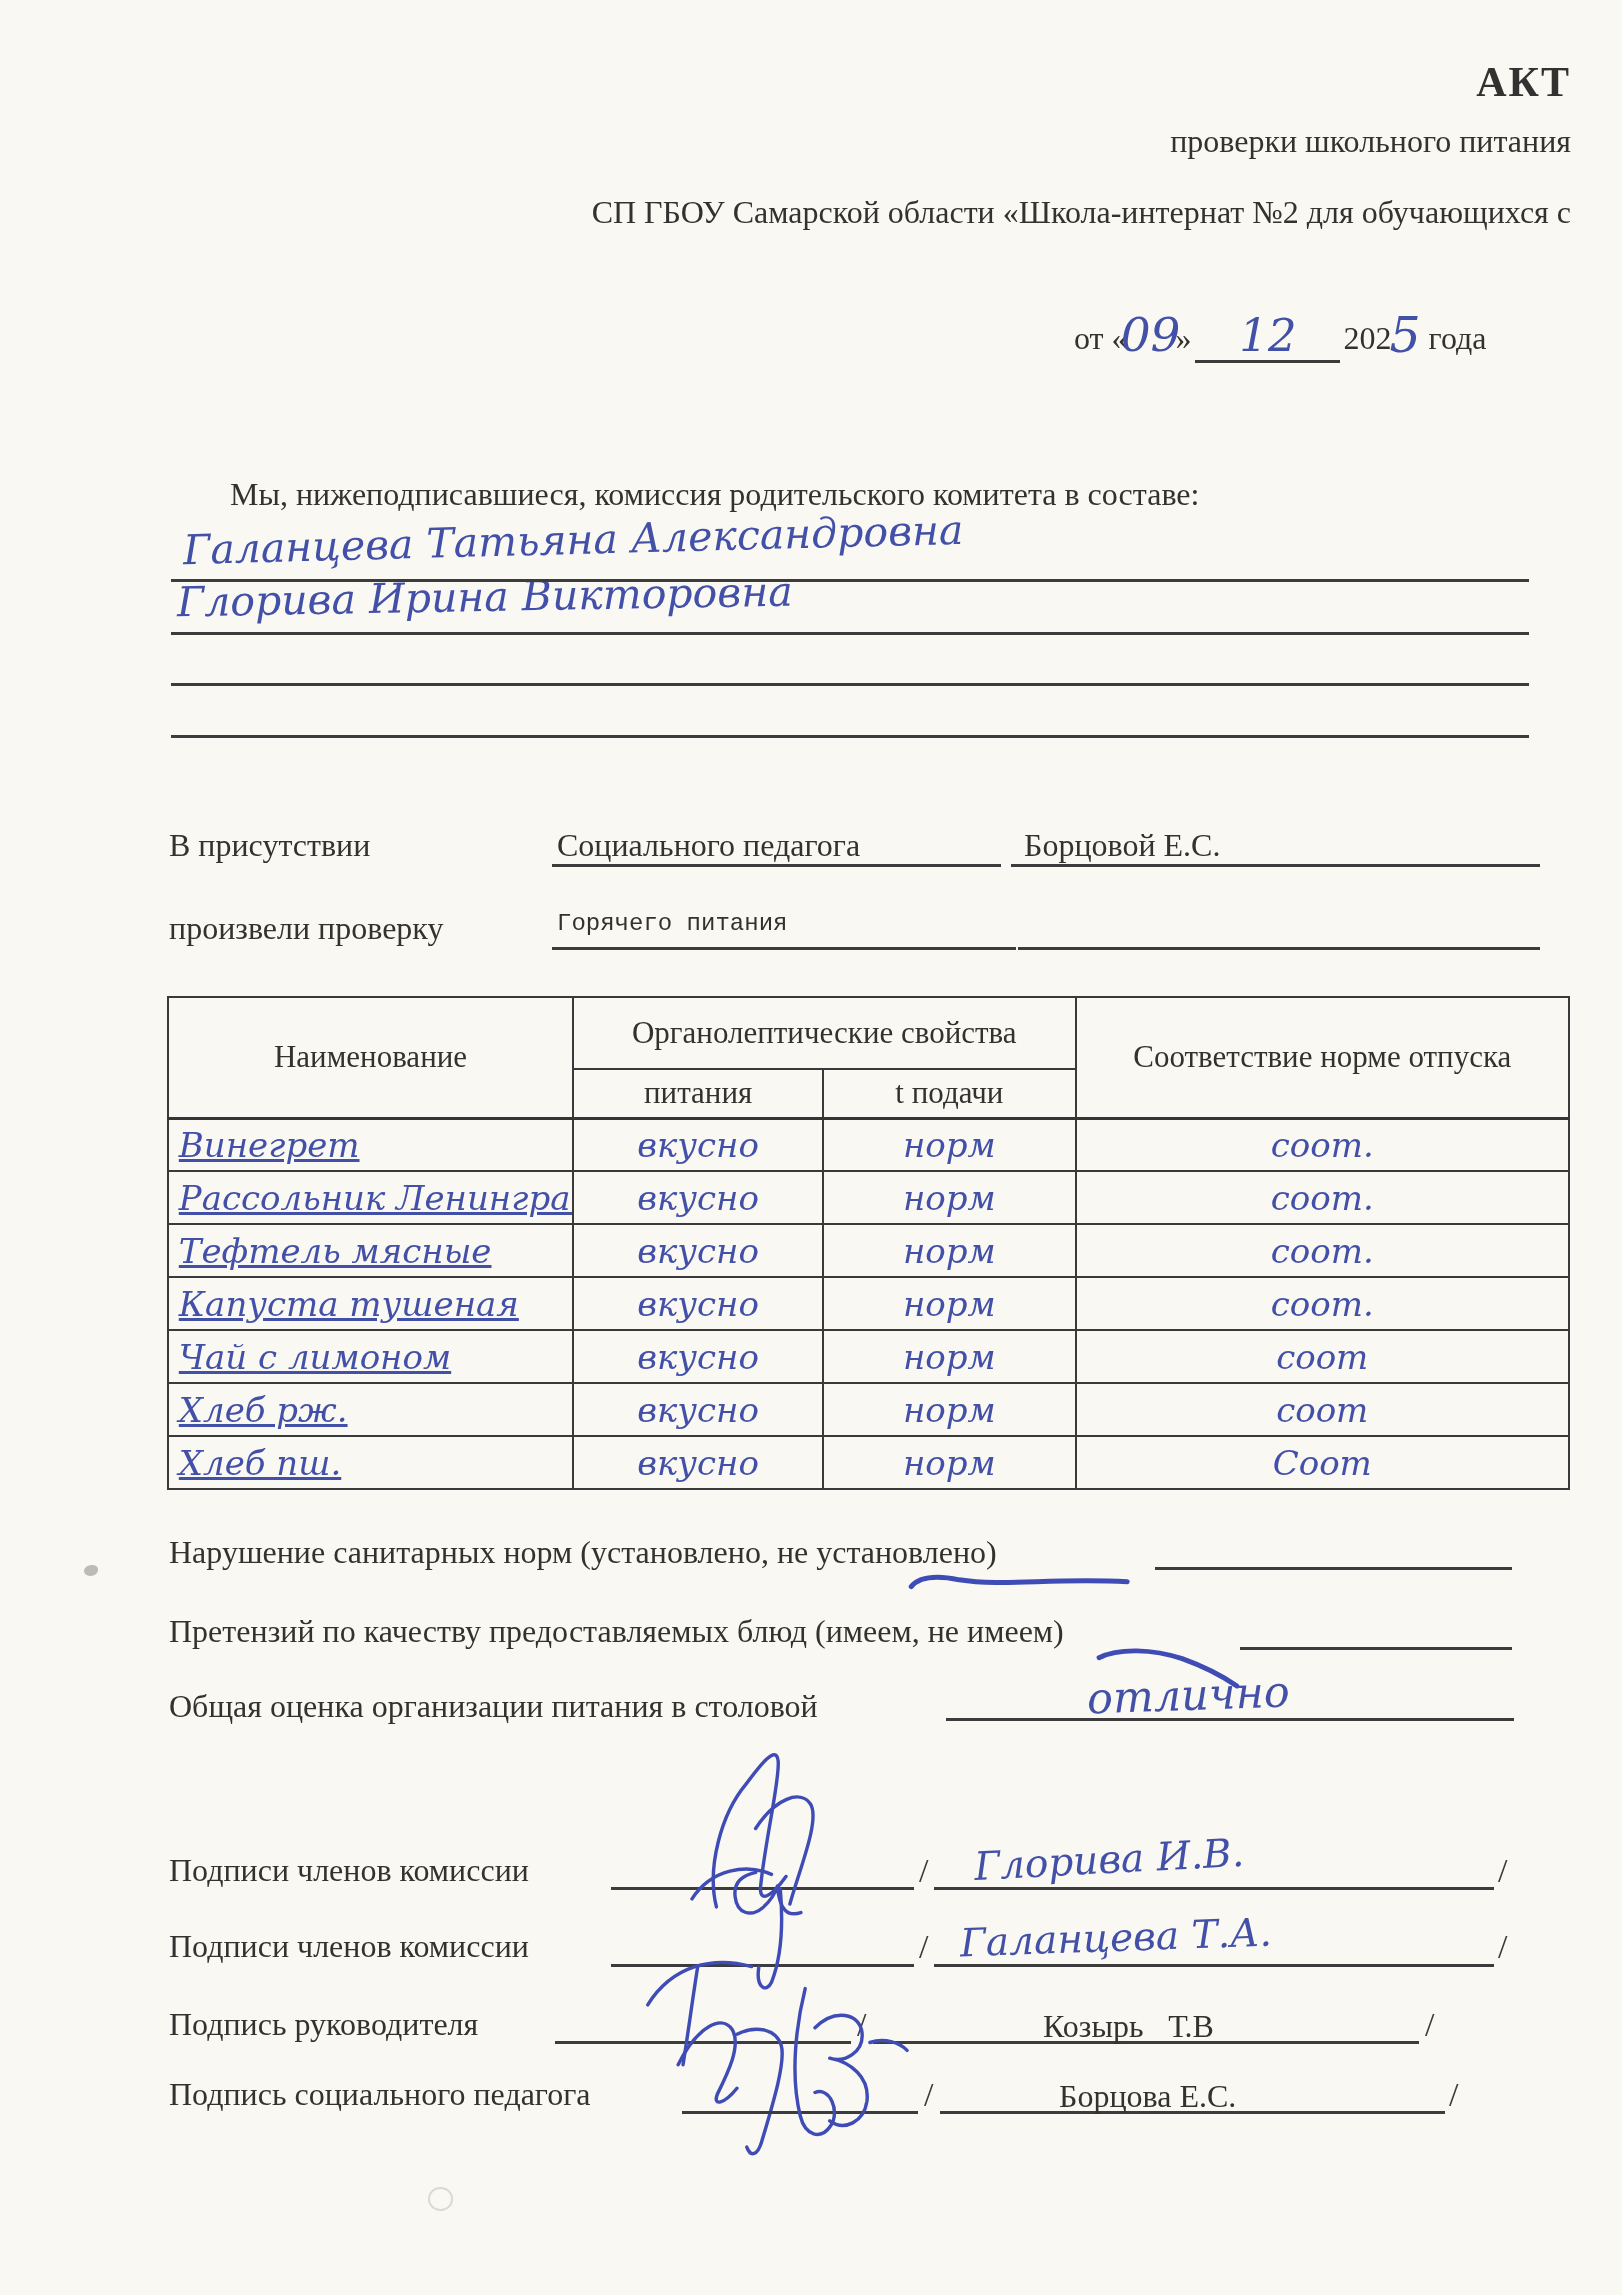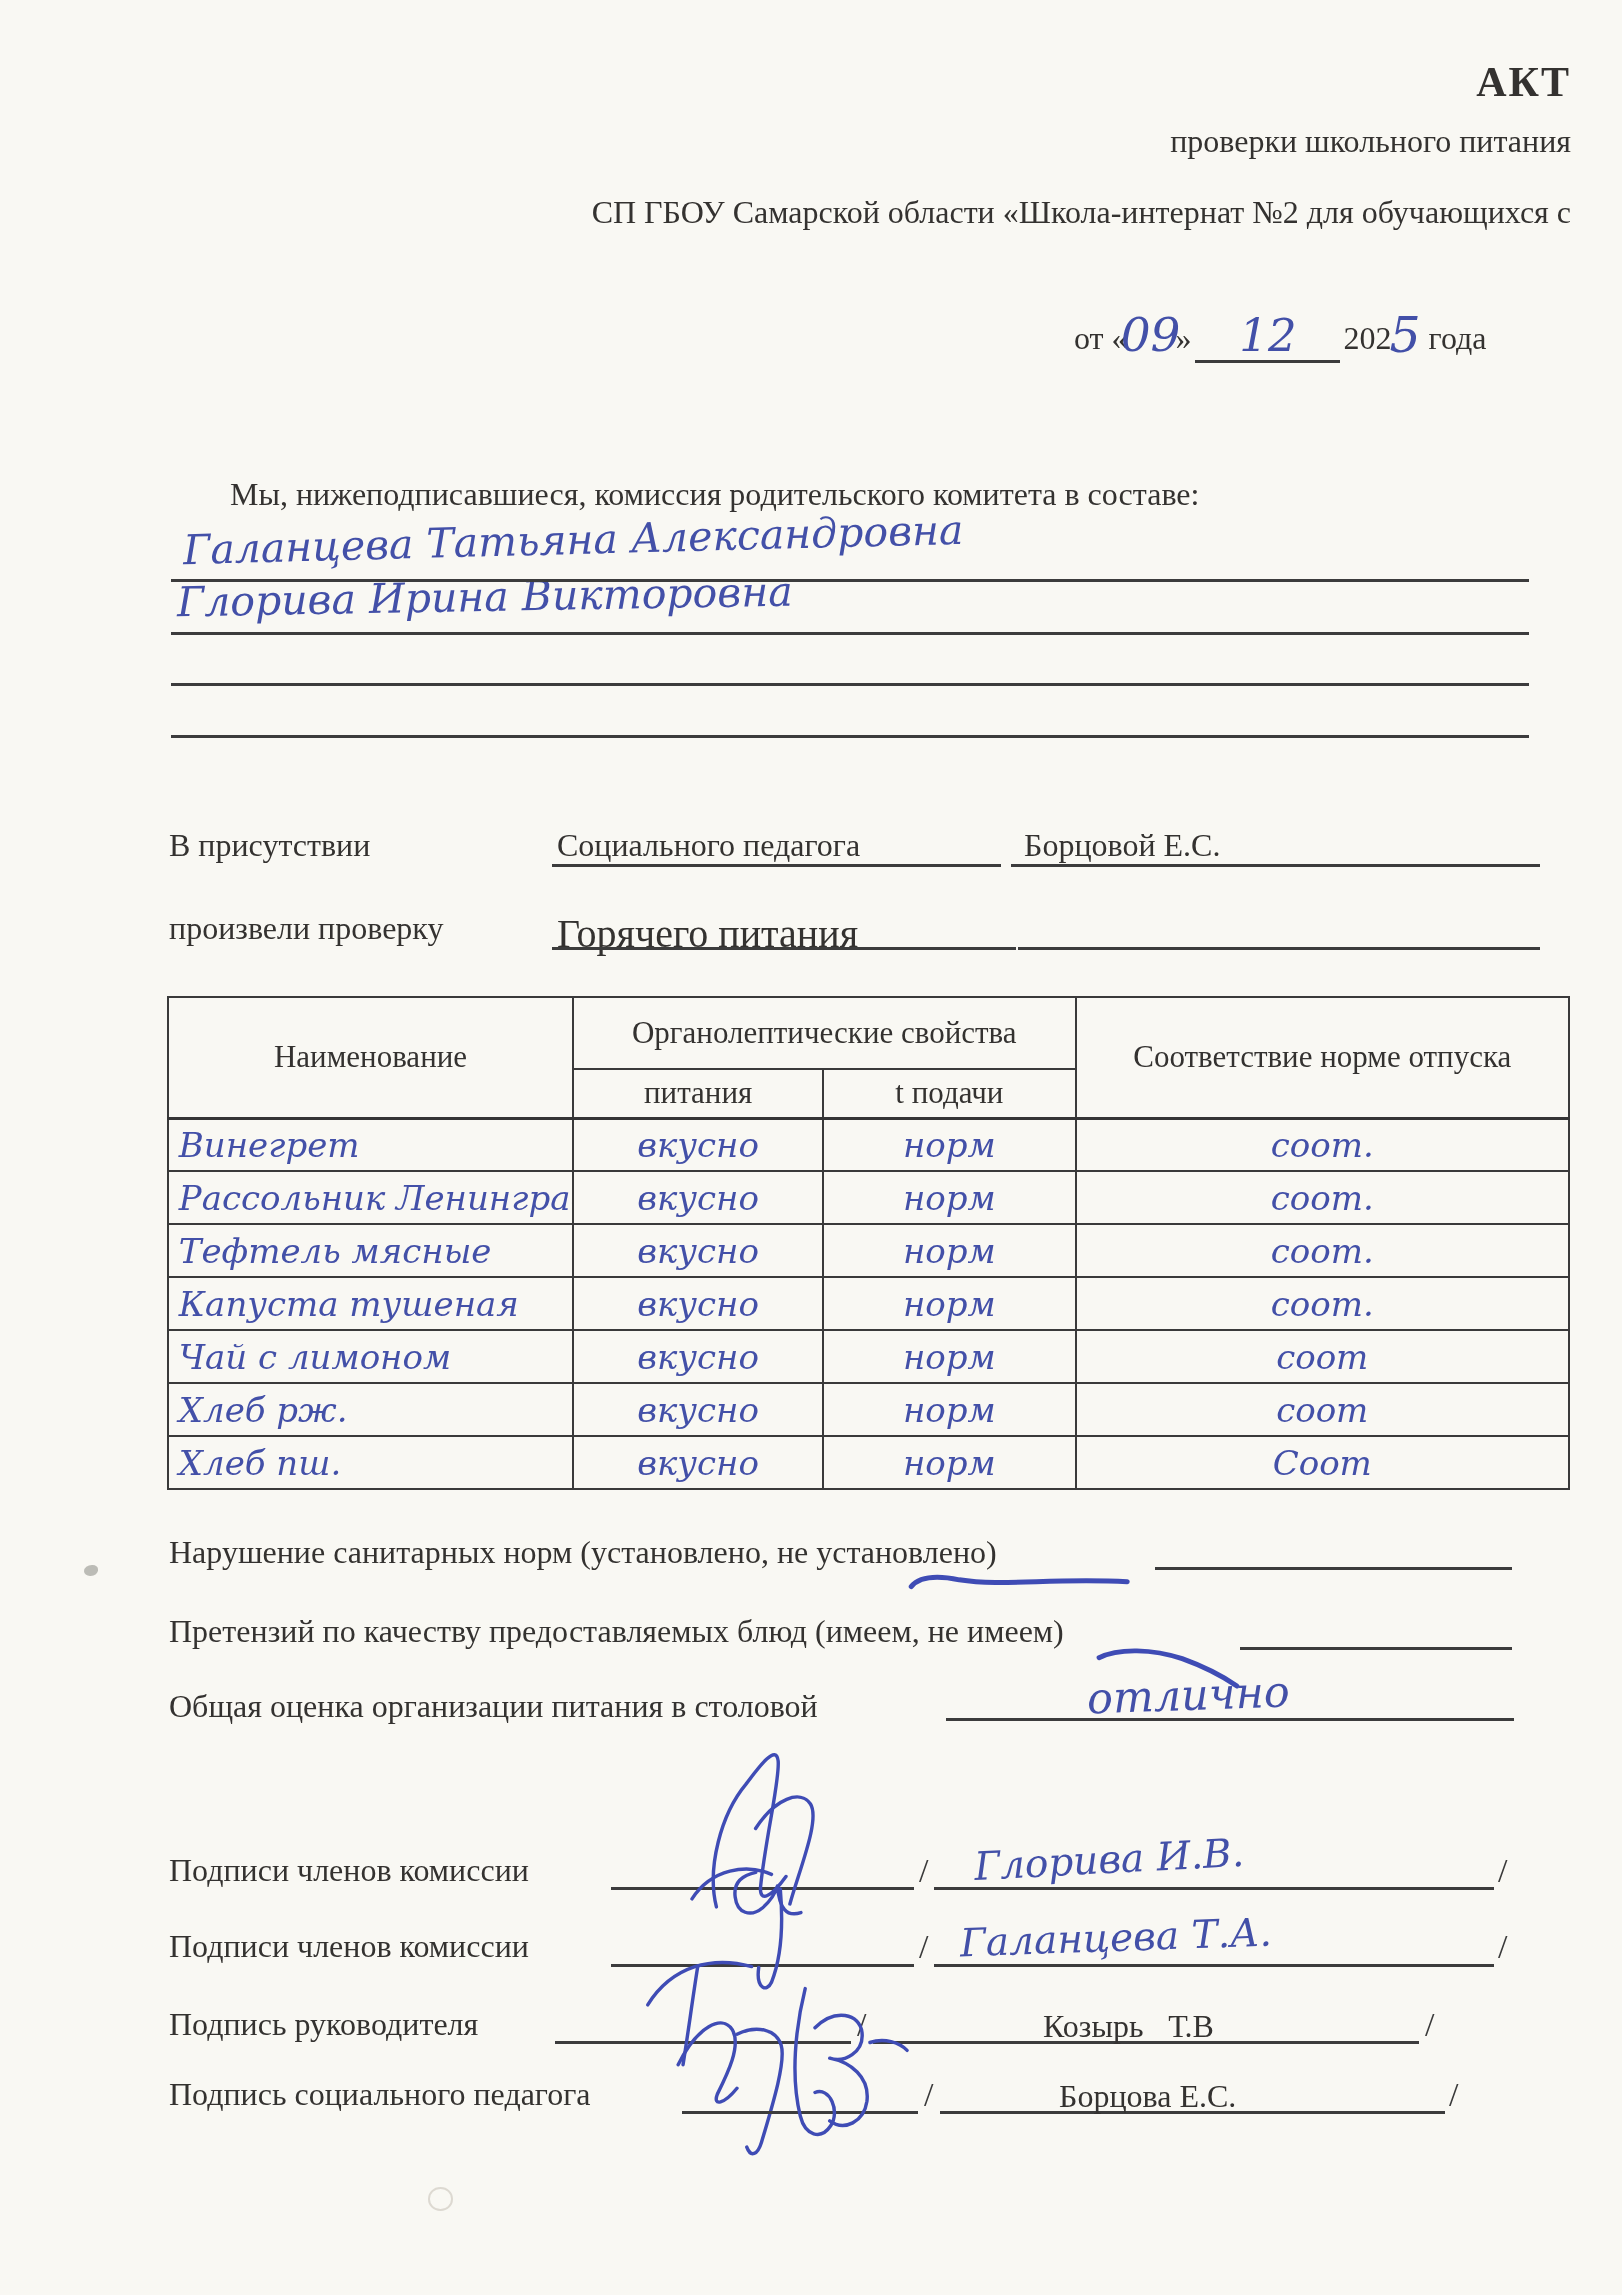--- a/index.html
+++ b/index.html
@@ -27,35 +27,35 @@
   .intro{top:476px;left:230px;font-size:32px;}
   .rule{position:absolute;height:3.4px;background:#3c3c3c;}
   .u-seg{position:absolute;height:2.9px;background:#3c3c3c;}
   .member-name{font-size:41px;white-space:nowrap;}
   .m1{top:516px;left:183px;transform:rotate(-1.5deg);}
   .m2{top:573px;left:177px;transform:rotate(-1deg);}
   .presence-label{top:827px;left:169px;font-size:32px;}
   .presence-role{top:827px;left:557px;font-size:32px;}
   .presence-name{top:827px;left:1024px;font-size:32px;}
   .check-label{top:910px;left:169px;font-size:32px;}
-  .check-value{top:910px;left:557px;font-size:40px;}
+  .check-value{top:910px;left:557px;font-size:24px;font-family:Liberation Mono, monospace;}
   table.acttbl{
     position:absolute;left:167px;top:996px;
     border-collapse:collapse;table-layout:fixed;
     width:1403px;
   }
   table.acttbl th,table.acttbl td{border:2.5px solid #3a3a3a;padding:0 9.8px;}
   table.acttbl th{font-size:31px;font-weight:normal;text-align:center;}
   tr.hdr1{height:72px;}
   tr.hdr2{height:49px;}
   tr.hdr2 th{border-bottom:3.9px solid #353535;}
   th.rsp{border-bottom:3.9px solid #353535 !important;}
   tr.drow{height:53px;}
   td.hcell{font-family:"DejaVu Serif",serif;font-style:italic;color:#4350a8;font-size:34px;white-space:nowrap;overflow:hidden;}
-  td.c-name{text-align:left;}
+  td.c-name{text-align:left;text-decoration:underline;}
   td.c-mid{text-align:center;}
   td.c-norm{text-align:center;}
   .wcol1{width:403px;} .wcol2{width:249px;} .wcol3{width:251px;} .wcol4{width:491px;}
   .sanitary{top:1534px;left:169px;font-size:32px;}
   .claims{top:1613px;left:169px;font-size:32px;}
   .overall{top:1688px;left:169px;font-size:32px;}
   .overall-value{top:1670px;left:1087px;font-size:43px;transform:rotate(-2deg);}
   .sig-label{font-size:32px;left:169px;}
   .sl1{top:1852px;} .sl2{top:1928px;} .sl3{top:2006px;} .sl4{top:2076px;}
   .slash{position:absolute;font-size:34px;color:#3a3a3a;}

